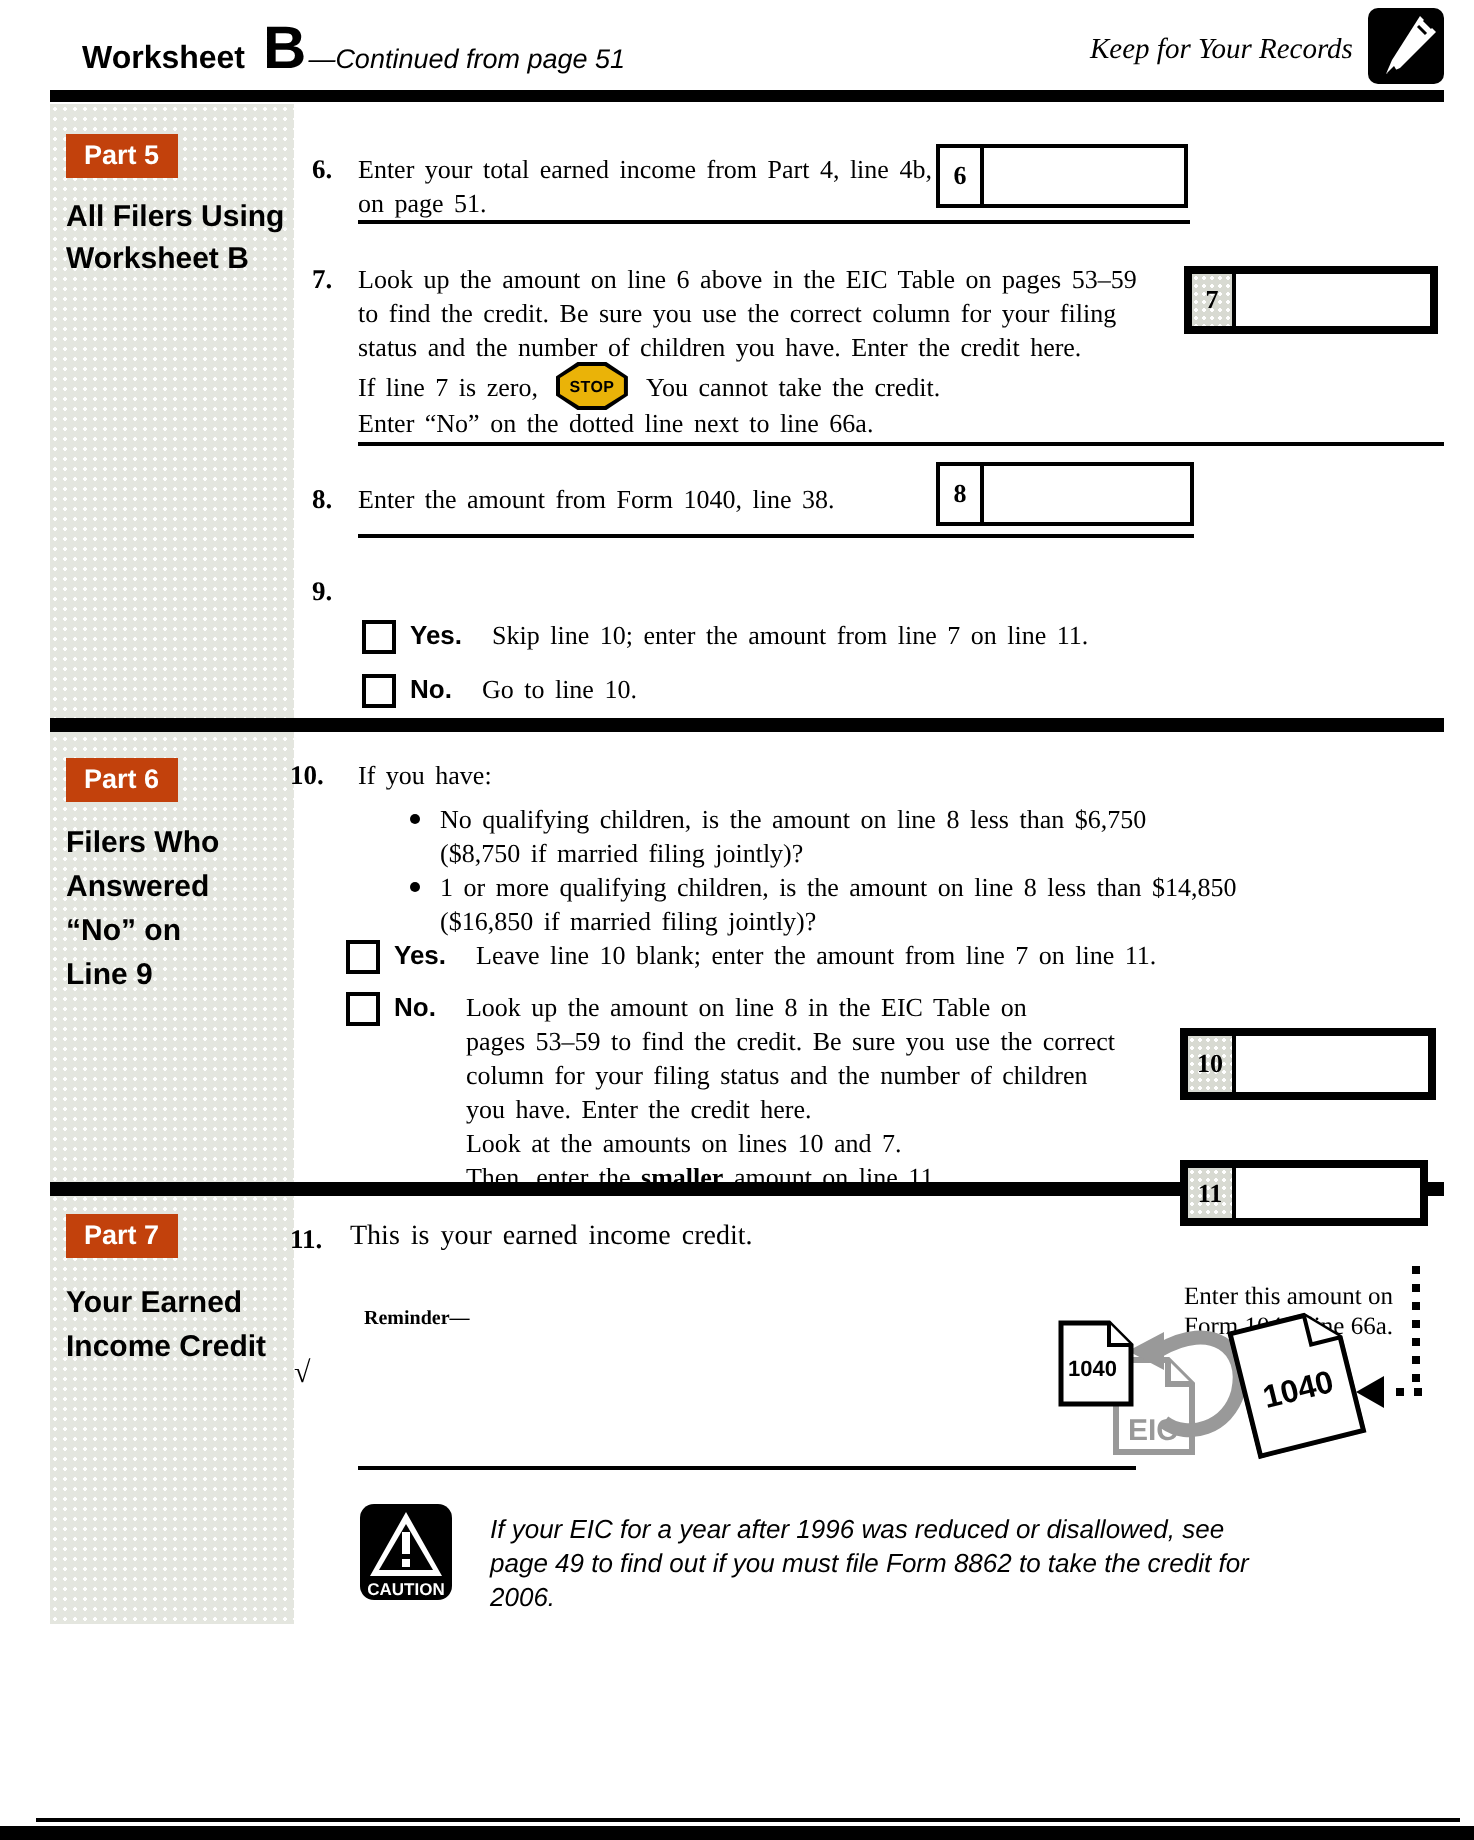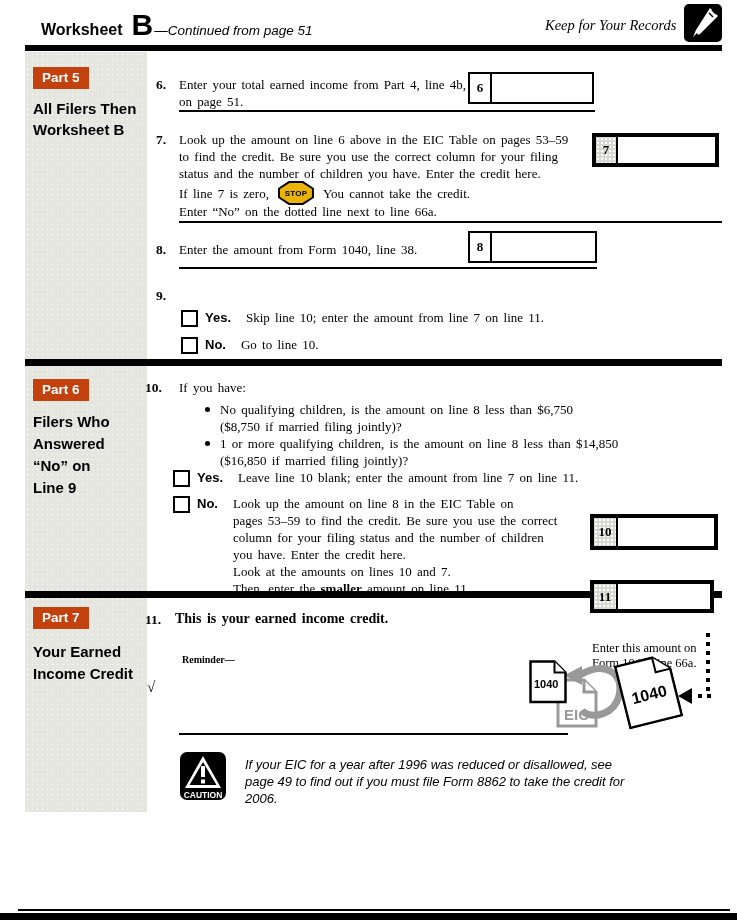--- a/index.html
+++ b/index.html
@@ -66,21 +66,21 @@
     <rect x="0" y="0" width="38" height="38" rx="5" fill="#000"></rect>
     <polygon points="26,4 34,12 16,30 9,33 12,26" fill="#fff"></polygon>
     <line x1="28" y1="6" x2="32" y2="10" stroke="#000" stroke-width="1.5"></line>
     <line x1="25" y1="9" x2="29" y2="13" stroke="#000" stroke-width="1.5"></line>
     <polygon points="9,33 13,29 14.5,31.5" fill="#000"></polygon>
   </svg>
   <div class="bar" style="left:25px;top:45px;width:697px;height:6px"></div>
 
   <div class="abs stipple" style="left:25px;top:52px;width:122px;height:760px"></div>
   <div class="plabel" style="left:33px;top:67px">Part 5</div>
-  <div class="pheading" style="left:33px;top:98px">All Filers Then
+  <div class="pheading" style="left:33px;top:98px">All Filers Using
 Worksheet B</div>
   <div class="plabel" style="left:33px;top:379px">Part 6</div>
   <div class="pheading" style="left:33px;top:411px;line-height:22px">Filers Who
 Answered
 “No” on
 Line 9</div>
   <div class="plabel" style="left:33px;top:607px">Part 7</div>
   <div class="pheading" style="left:33px;top:641px;line-height:22px">Your Earned
 Income Credit</div>
 
@@ -159,21 +159,21 @@
 Then, enter the </span><b>smaller</b><span> amount on line 11.</span></span>
   </div>
   <div class="abox thick" style="left:590px;top:514px;width:128px;height:36px">
     <div class="abox-cell cell-stipple" style="width:22px">10</div>
     <div class="abox-val"></div>
   </div>
 
   <div class="bar" style="left:25px;top:591px;width:697px;height:7px"></div>
 
   <div class="lnum" style="left:145px;top:611px">11.</div>
-  <div class="txt" style="left:175px;top:610px;width:300px;font-weight:bold;font-size:14px">This is your earned income credit.</div>
+  <div class="txt" style="left:175px;top:610px;width:300px;font-weight:normal;font-size:14px">This is your earned income credit.</div>
   <div class="abox thick" style="left:590px;top:580px;width:124px;height:33px">
     <div class="abox-cell cell-stipple" style="width:22px">11</div>
     <div class="abox-val"></div>
   </div>
   <div class="note" style="left:592px;top:641px;width:120px">Enter this amount on
 Form 1040, line 66a.</div>
 
   <div class="txt" style="left:182px;top:651px;font-weight:bold;font-size:10px">Reminder—</div>
   <div class="txt" style="left:147px;top:679px;font-size:15px">√</div>
 

